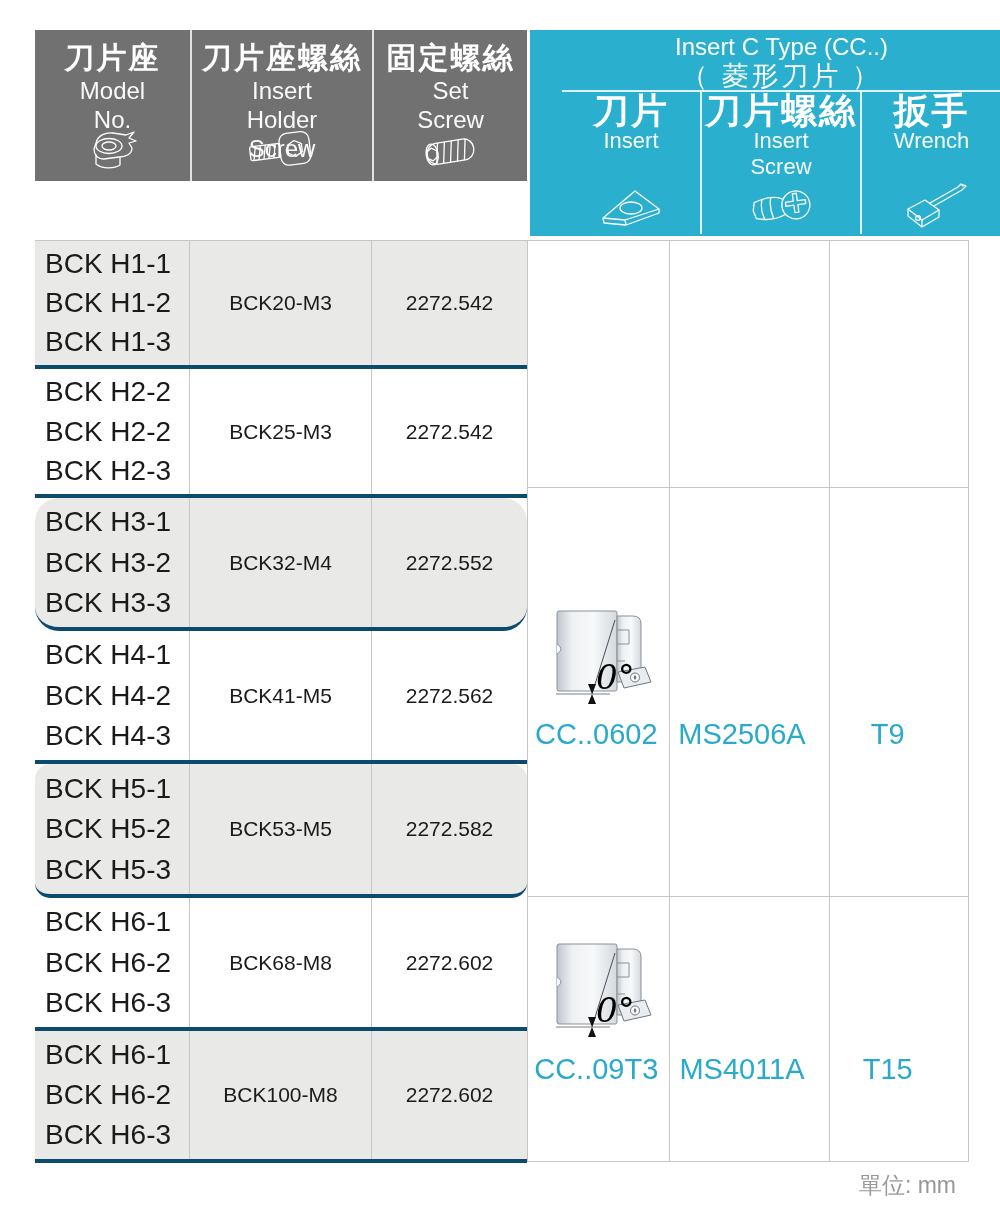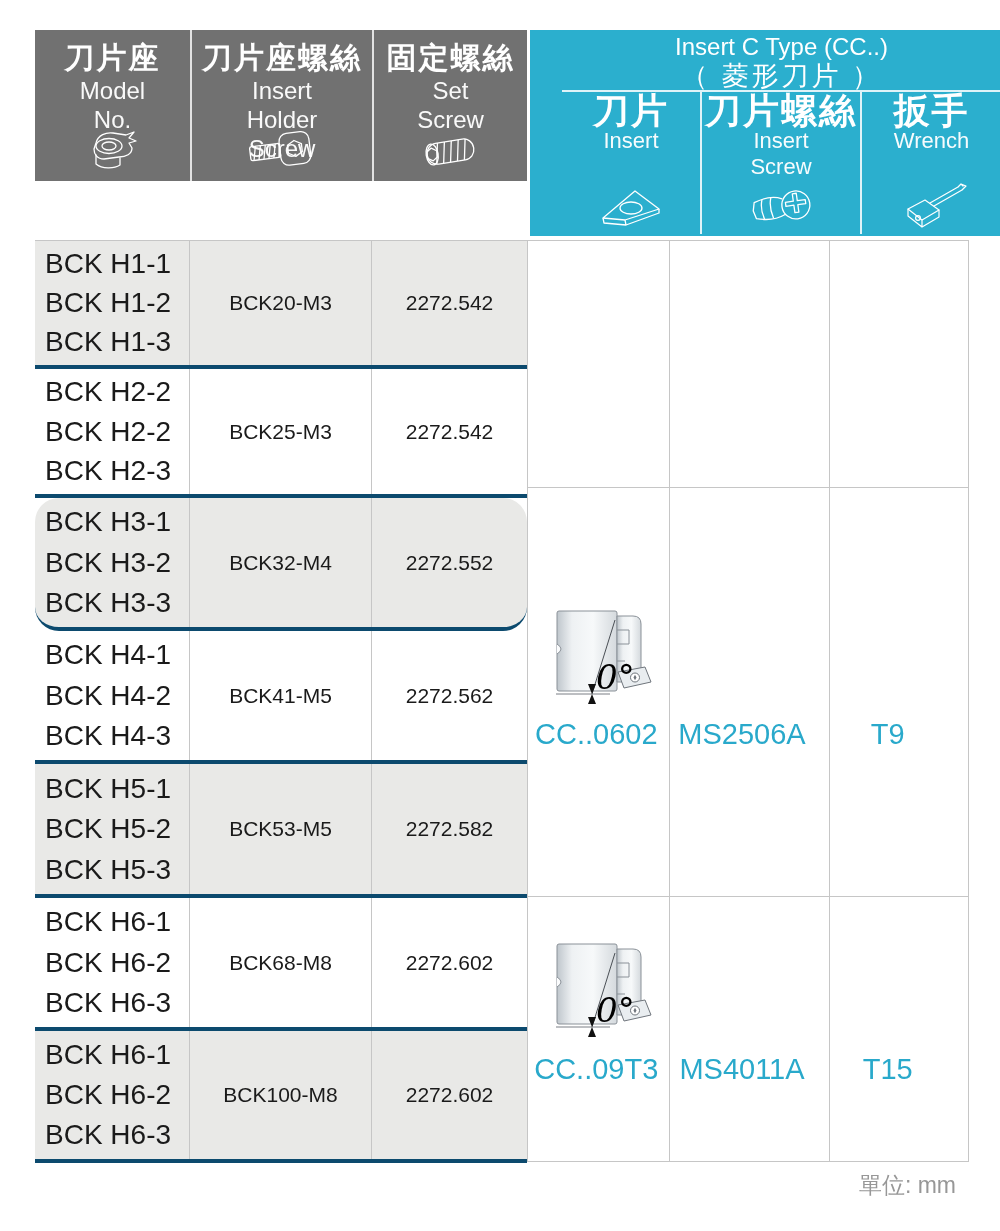--- a/index.html
+++ b/index.html
@@ -31,21 +31,21 @@
   .ccol .hicon{bottom:4px;}
 
   
   .ltable{position:absolute;left:35px;top:240px;width:492px;border-top:1px solid #c6c6c6;}
   .lgroup{display:flex;box-sizing:border-box;border-bottom:4px solid #0c4a6e;}
   .lgroup:nth-of-type(odd){background:#e9e9e7;}
   .lgroup:nth-of-type(1){height:128px;}
   .lgroup:nth-of-type(2){height:129px;}
   .lgroup:nth-of-type(3){height:133px;border-radius:24px;}
   .lgroup:nth-of-type(4){height:133px;}
-  .lgroup:nth-of-type(5){height:134px;}
+  .lgroup:nth-of-type(5){height:134px;border-radius:15px;}
   .lgroup:nth-of-type(6){height:133px;}
   .lgroup:nth-of-type(7){height:132px;}
   .lmodel{width:155px;box-sizing:border-box;border-right:1px solid #c6c6c6;
           display:flex;flex-direction:column;justify-content:space-evenly;
           padding-left:10px;font-size:28px;}
   .lcell{box-sizing:border-box;display:flex;align-items:center;justify-content:center;font-size:21px;}
   .lcell.holder{width:182px;border-right:1px solid #c6c6c6;}
   .lcell.setscrew{width:155px;}
 
   

